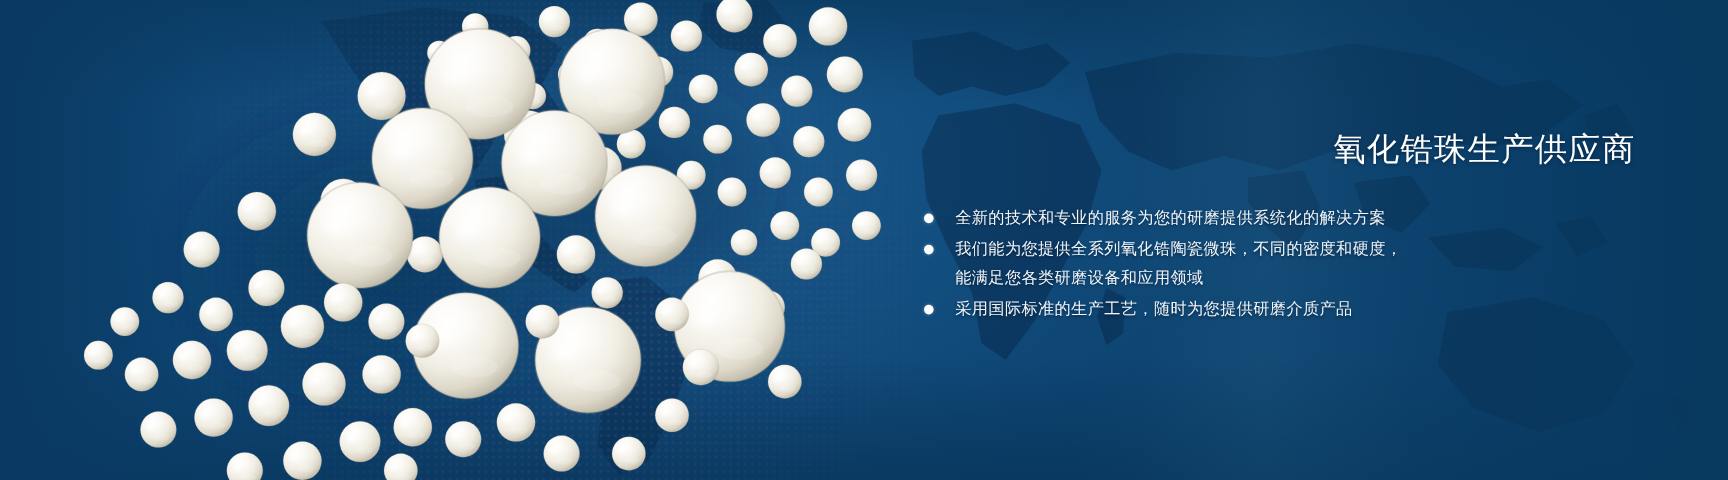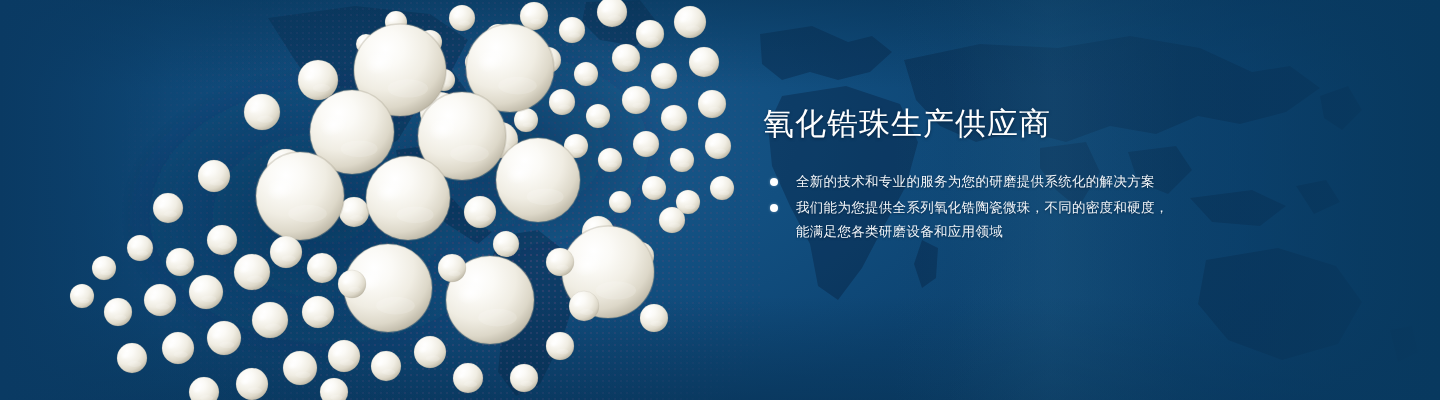--- a/index.html
+++ b/index.html
@@ -72,27 +72,28 @@
 
   
   .copy {
     position: absolute;
     left: 763px;
     top: 104px;
     width: 600px;
   }
   .headline {
     color: #ffffff;
-    font-size: 31px;
+    font-size: 27px;
     line-height: 40px;
     letter-spacing: 1px;
     font-weight: 400;
     text-shadow: 0 1px 3px rgba(0,20,40,0.55);
     margin: 0;
     white-space: nowrap;
+    text-align: right;
   }
   .bullets {
     list-style: none;
     margin: 26px 0 0 0;
     padding: 0;
   }
   .bullet {
     position: relative;
     padding-left: 33px;
     color: #f2f6fa;
@@ -328,17 +329,21 @@
         <span class="dot"></span>
         <span>全新的技术和专业的服务为您的研磨提供系统化的解决方案</span>
       </li>
 
       <li class="bullet">
         <span class="dot"></span>
         <span>我们能为您提供全系列氧化锆陶瓷微珠，不同的密度和硬度，</span>
         <span class="line2">能满足您各类研磨设备和应用领域</span>
       </li>
 
+      <li class="bullet">
+        <span class="dot"></span>
+        <span>采用国际标准的生产工艺，随时为您提供研磨介质产品</span>
+      </li>
 
     </ul>
   </div>
 
 </div>
 
 </body></html>

